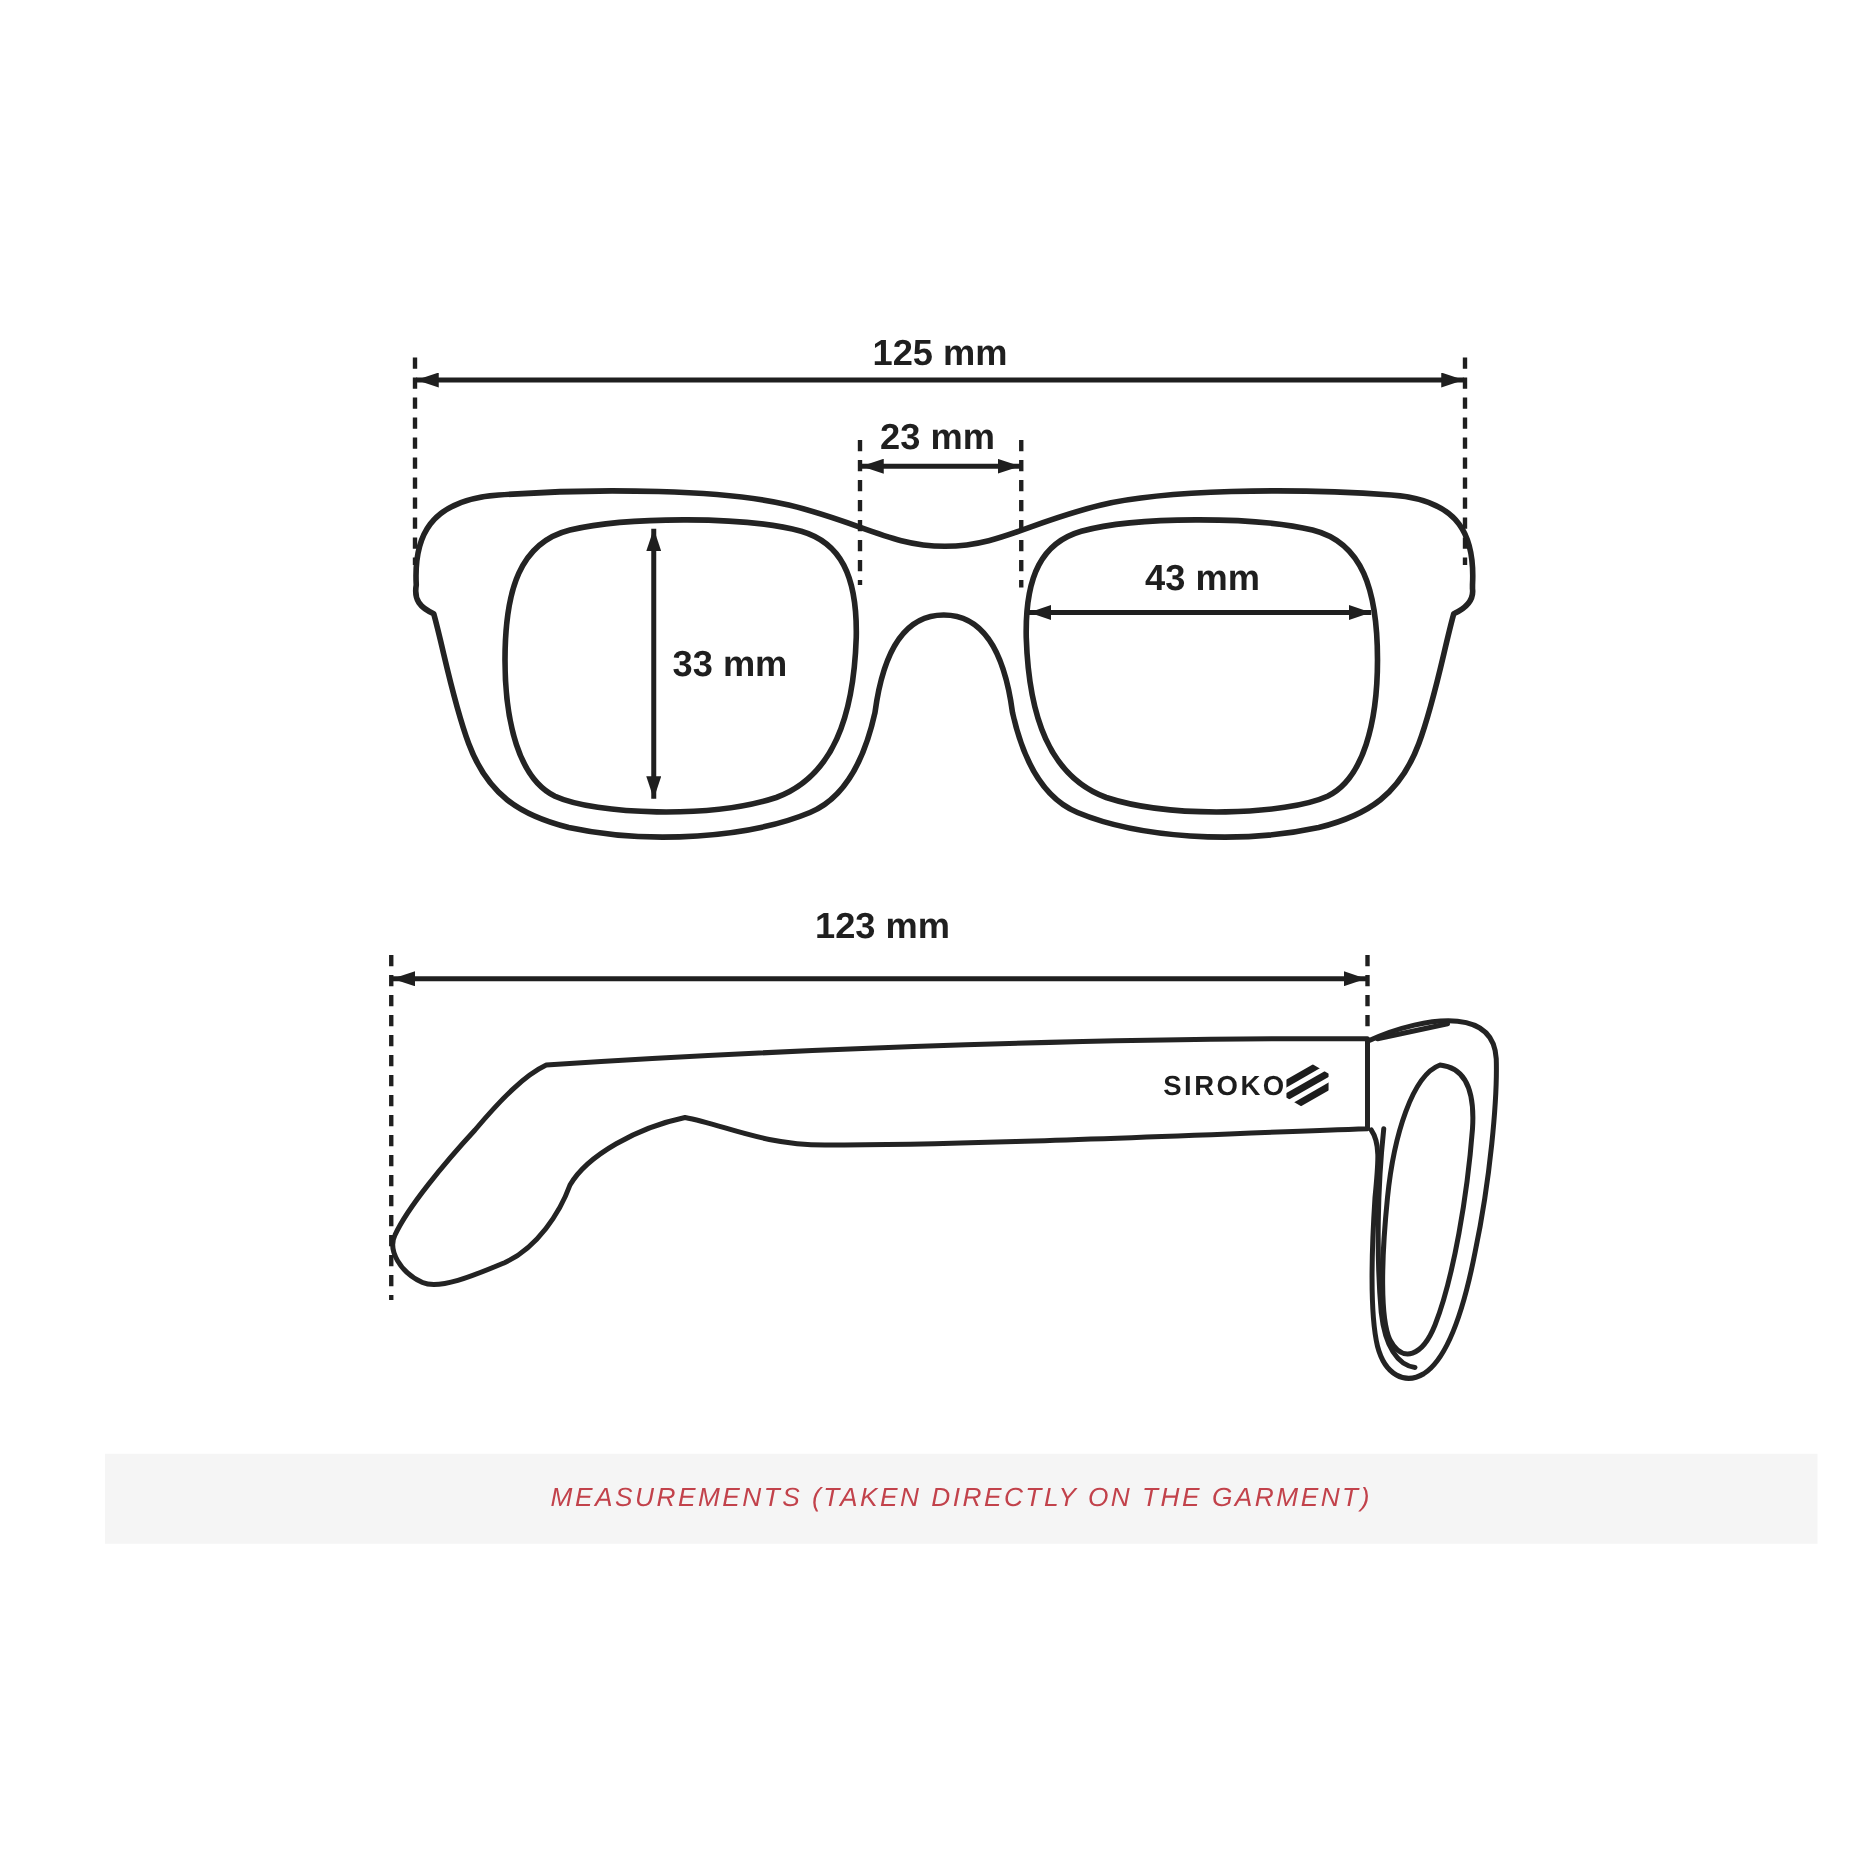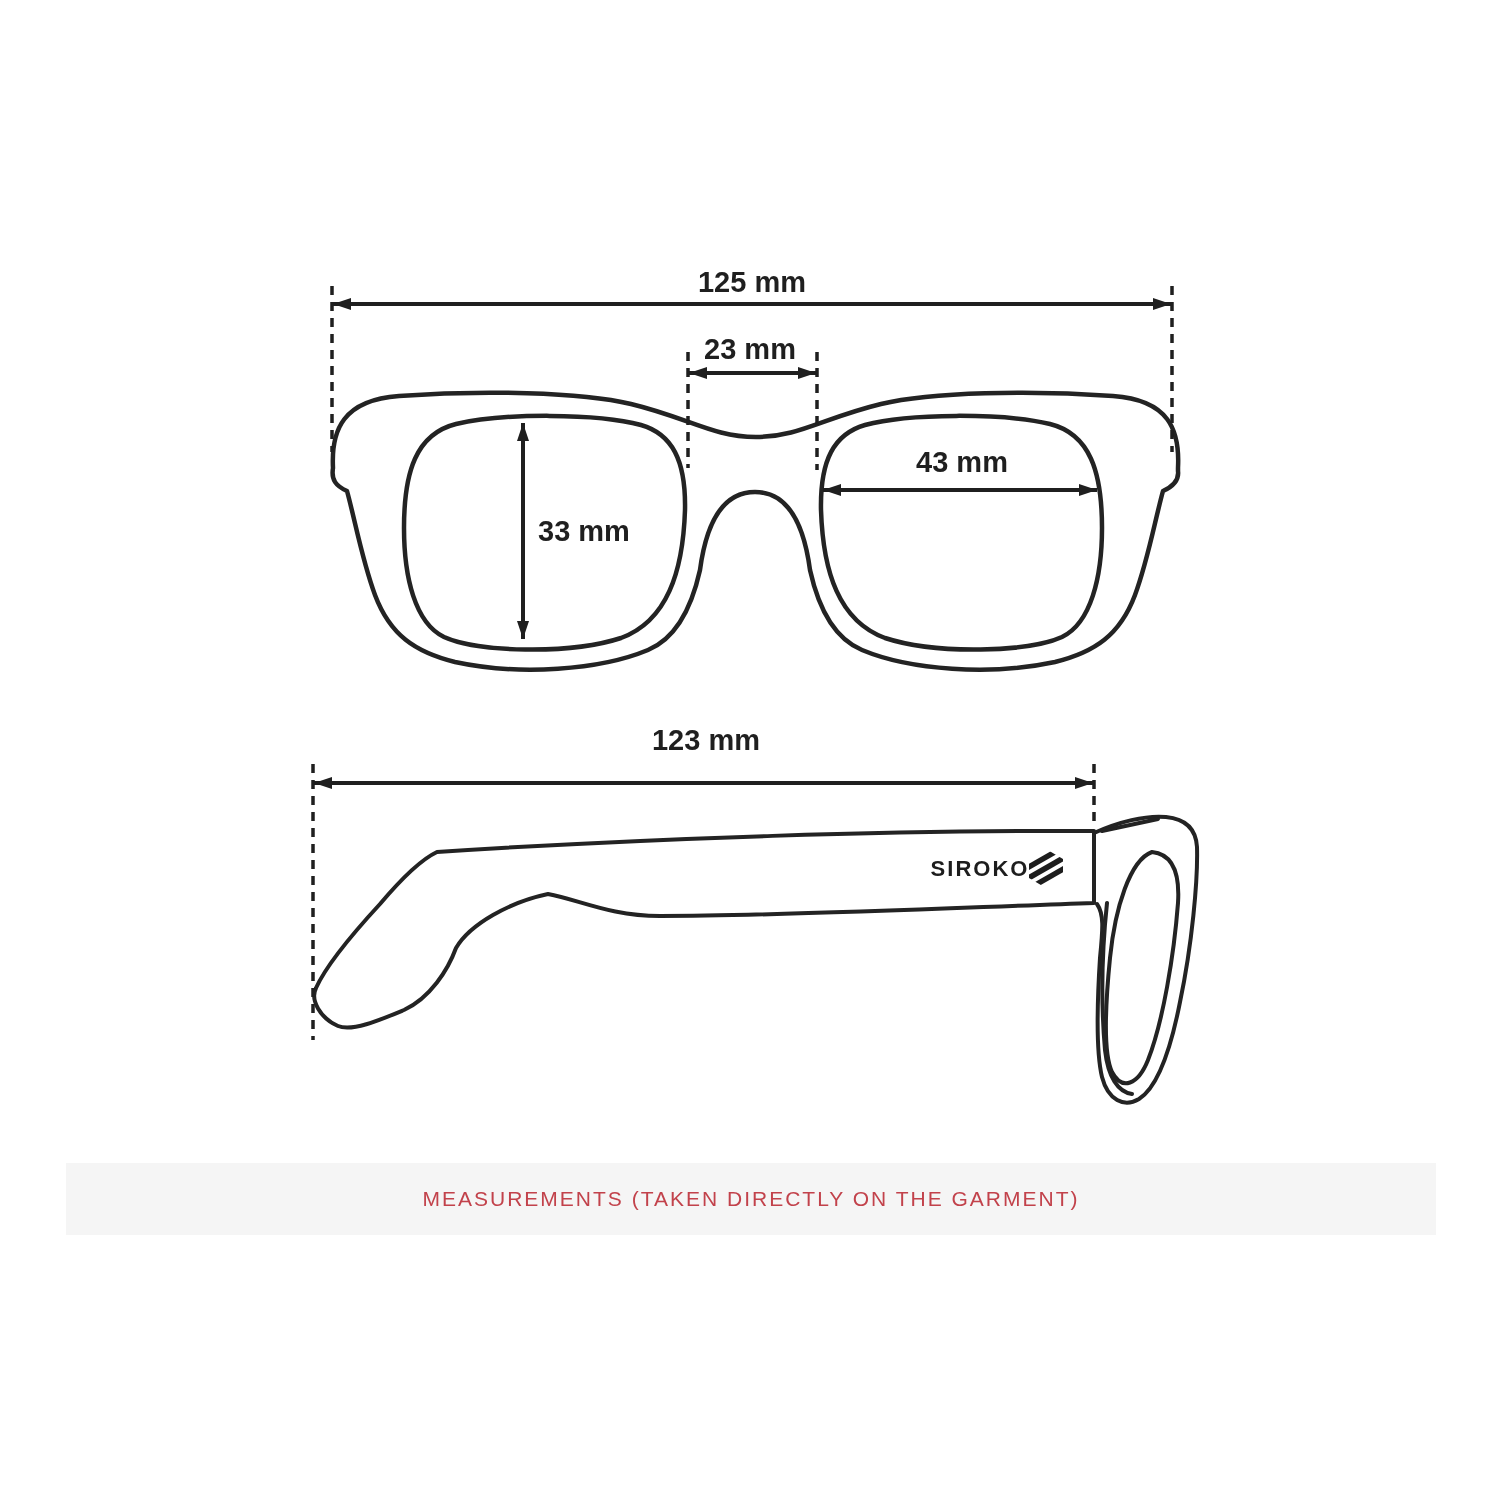--- a/index.html
+++ b/index.html
@@ -55,28 +55,29 @@
   }
   .brand-label {
     fill: #1d1d1d;
     font-weight: bold;
     font-size: 22px;
     letter-spacing: 2px;
     font-family: "Liberation Sans", "DejaVu Sans", sans-serif;
   }
   .footer-bar {
     position: absolute;
-    left: 66px;
+    left: 84px;
     top: 1163px;
     width: 1370px;
     height: 72px;
     background: #f5f5f5;
     display: flex;
     align-items: center;
     justify-content: center;
+    font-style: italic;
   }
   .footer-text {
     color: #c2424b;
     font-size: 21px;
     letter-spacing: 2px;
     white-space: nowrap;
   }
 </style>
 </head>
 <body>

